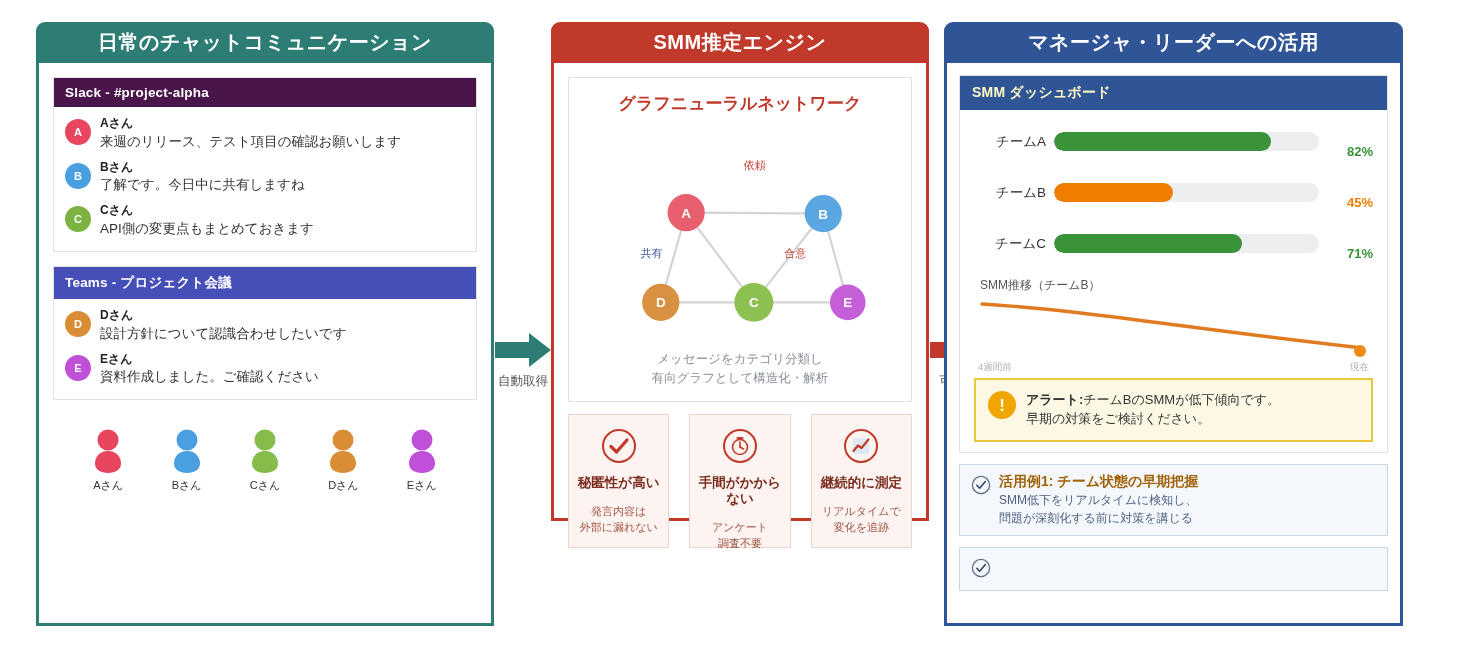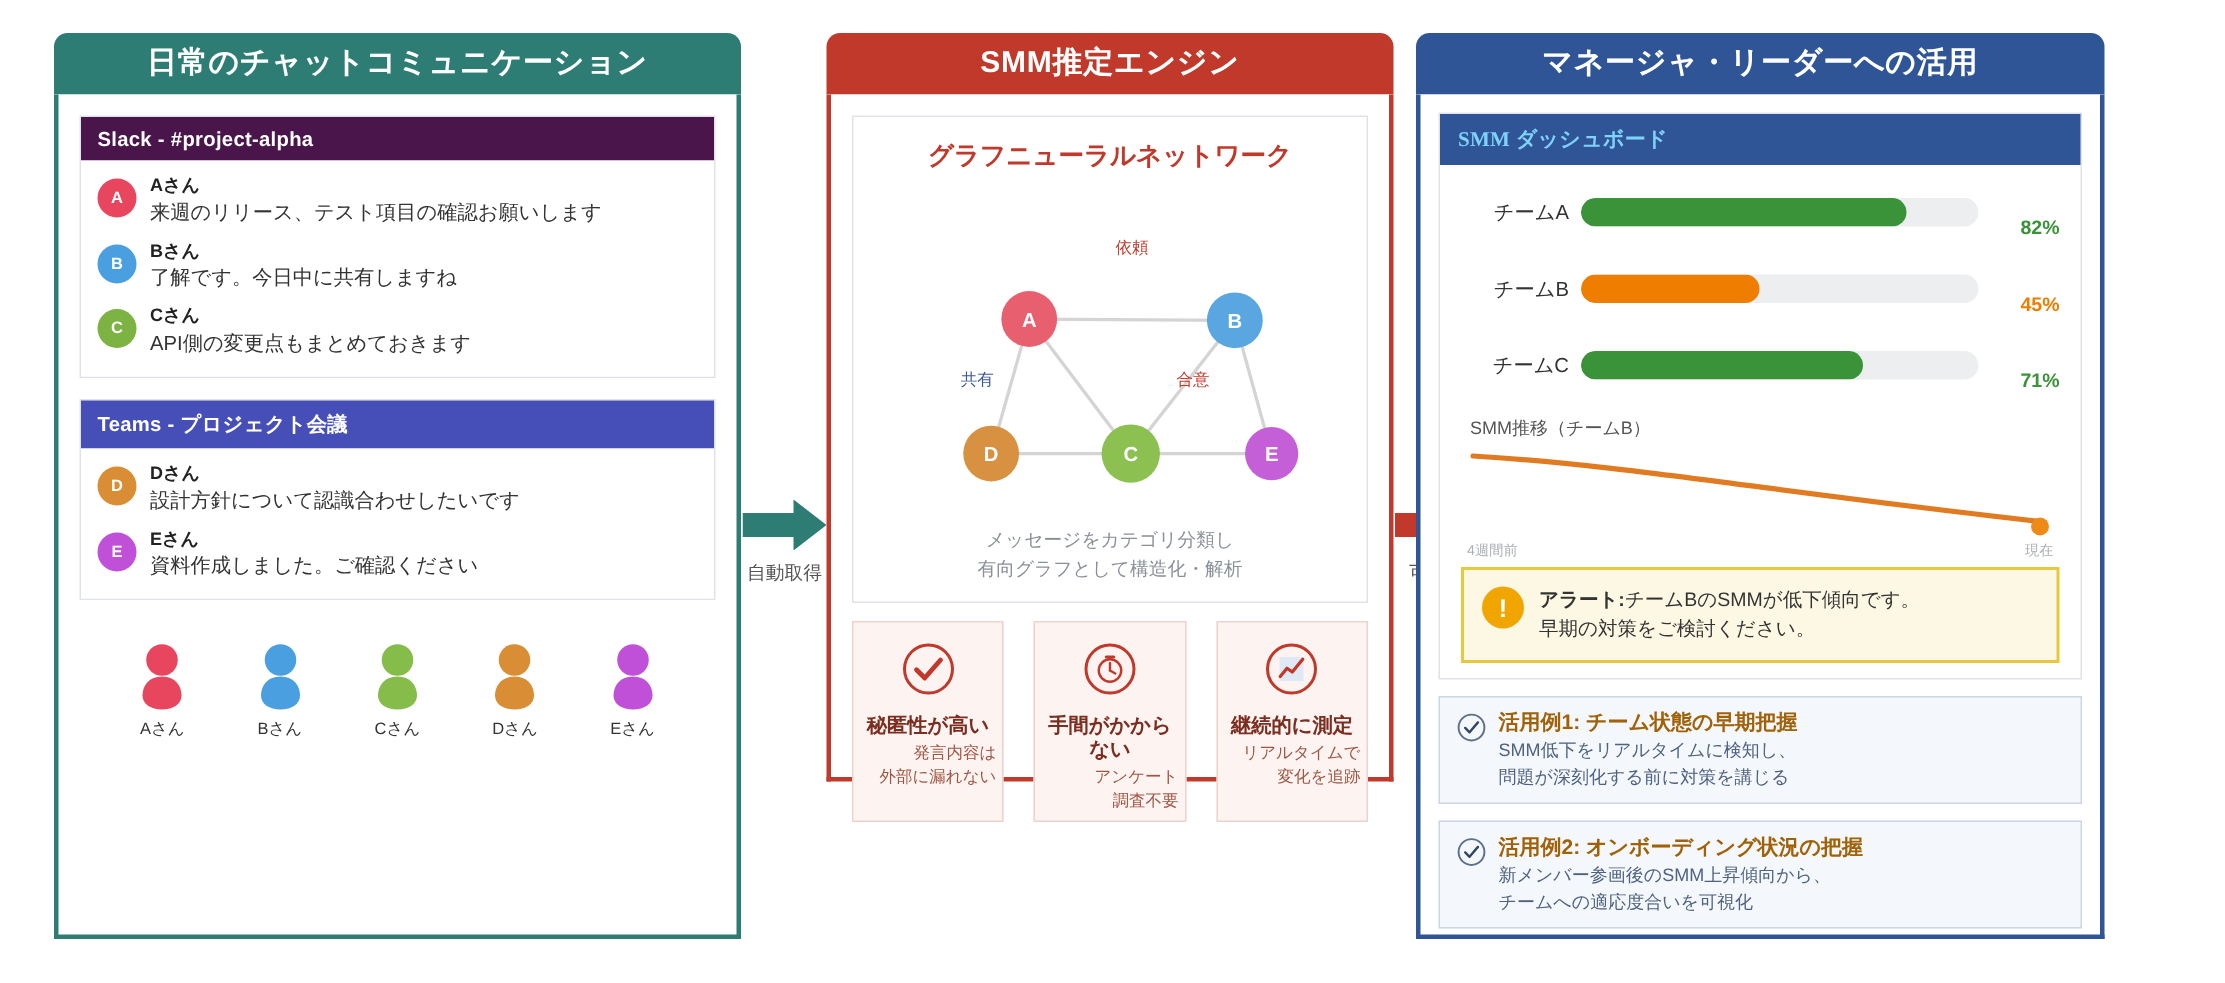--- a/index.html
+++ b/index.html
@@ -74,35 +74,36 @@
 
   
   .gnn-box{border:1px solid #dfe3e8;background:#fff;padding:10px 8px 12px;}
   .gnn-title{
     text-align:center;color:#c0392b;font-weight:bold;font-size:17px;
     margin:4px 0 2px;
   }
   .gnn-caption{
     text-align:center;color:#8a9099;font-size:12.5px;line-height:1.5;
     margin-top:2px;
+    font-family:Liberation Mono, monospace;
   }
   .feature-row{display:flex;gap:20px;margin-top:12px;border-radius:26px;}
   .feature{
     flex:1;border:1px solid #edd3ce;background:#fdf4f2;
     padding:12px 4px 0;text-align:center;height:134px;box-sizing:border-box;
   }
   .feature-icon{margin:0 auto 6px;display:block;}
   .feature-title{font-size:13.5px;font-weight:bold;color:#7b2d20;line-height:1.2;}
-  .feature-sub{font-size:11px;color:#a05442;line-height:1.45;margin-top:3px;text-align:right;}
+  .feature-sub{font-size:11px;color:#a05442;line-height:1.45;margin-top:13px;}
 
   
   .dash-card{border:1px solid #dfe3e8;background:#fff;}
   .dash-head{
-    background:#2f5596;color:#7dd3fc;font-weight:bold;font-size:14px;
-    padding:8px 12px;letter-spacing:.2px;font-family:Liberation Serif, serif;
+    background:#2f5596;color:#fef9c3;font-weight:bold;font-size:14px;
+    padding:8px 12px;letter-spacing:.2px;
   }
   .dash-body{padding:14px 14px 10px;}
   .bar-row{display:flex;align-items:center;margin-bottom:16px;}
   .bar-label{font-size:13.5px;color:#333;width:72px;text-align:right;padding-right:8px;flex:0 0 72px;}
   .bar-track{flex:1;height:19px;background:#eceef0;border-radius:9.5px;position:relative;overflow:hidden;}
   .bar-fill{height:100%;border-radius:9.5px;}
   .bar-pct{width:46px;text-align:right;font-size:13px;font-weight:bold;flex:0 0 46px;padding-left:8px;margin-top:20px;}
 
   .trend-title{font-size:12px;color:#555;margin:4px 0 0 6px;}
   .trend-wrap{position:relative;height:78px;margin-top:2px;}
@@ -418,25 +419,18 @@
         </div>
       </div>
 
       <div class="usecase">
         <span class="uc-icon">
           <svg width="20" height="20" viewBox="0 0 20 20">
               <circle cx="10" cy="10" r="8.6" fill="none" stroke="#5c6f8c" stroke-width="1.3"></circle>
               <path d="M5.8 10.3 L8.7 13.2 L14.3 6.6" fill="none" stroke="#2f4763" stroke-width="1.6" stroke-linecap="round" stroke-linejoin="round"></path>
             </svg>
         </span>
-        <div>
-          <div class="uc-title">活用例2: オンボーディング状況の把握</div>
-          <div class="uc-sub">
-            <div>新メンバー参画後のSMM上昇傾向から、</div>
-            <div>チームへの適応度合いを可視化</div>
-          </div>
-        </div>
       </div>
 
     </div>
   </section>
 
 </div>
 
 </body></html>

